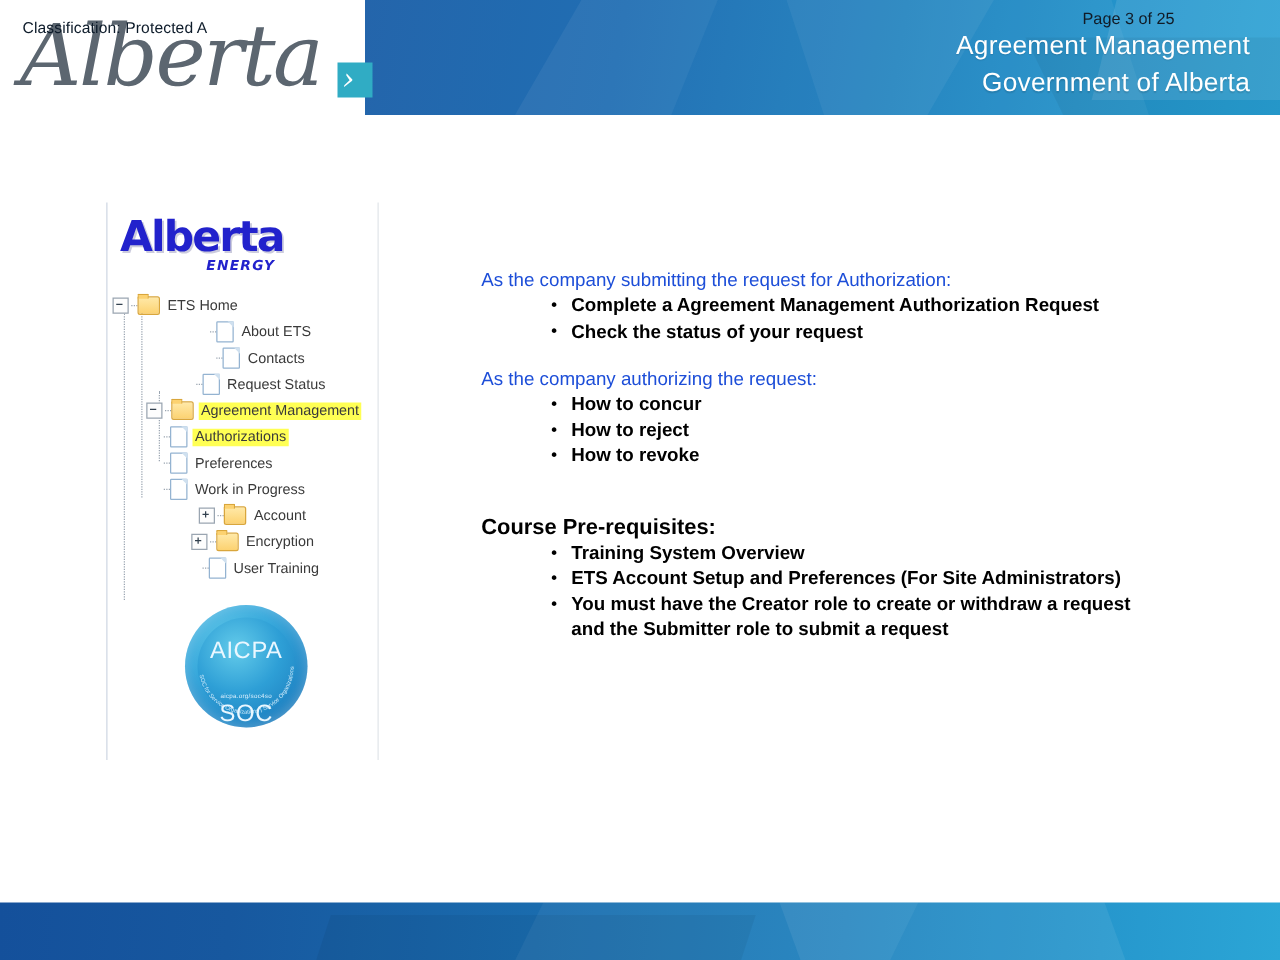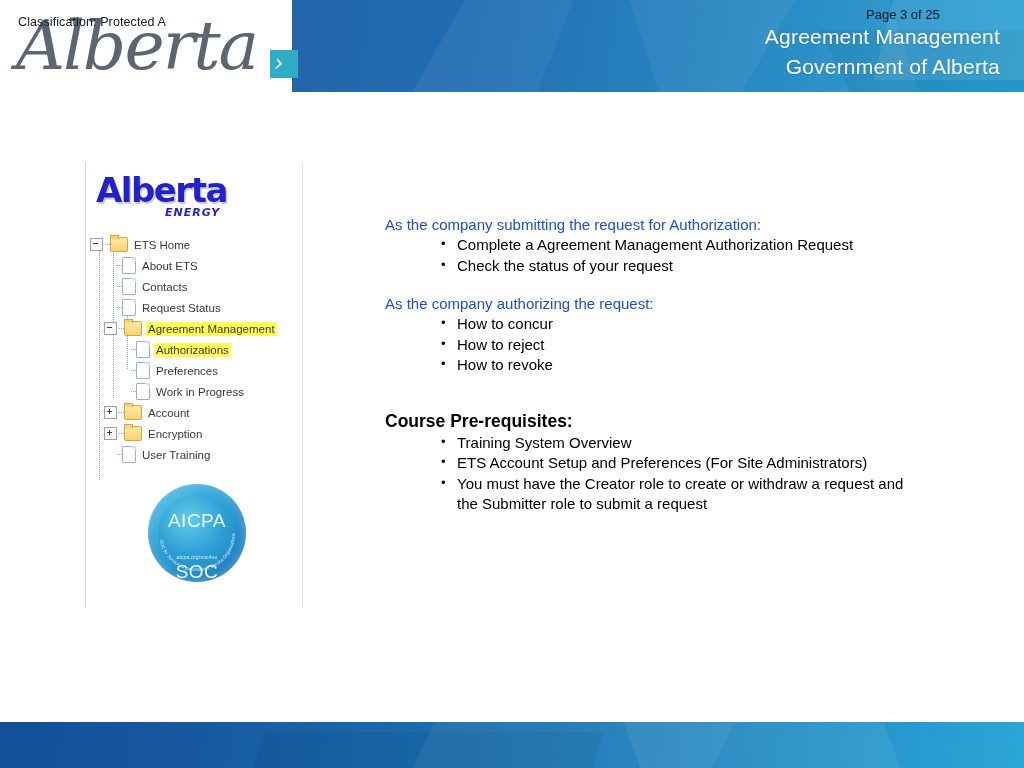--- a/index.html
+++ b/index.html
@@ -216,21 +216,21 @@
   .page::after {
     content: "";
     position: absolute;
     right: -1px; top: -1px;
     width: 0; height: 0;
     border-left: 5px solid transparent;
     border-top: 5px solid #cfe0ef;
   }
 
   
-  .ind-1 { padding-left: 14px; }
+  .ind-1 { padding-left: 14px; justify-content: center; }
   .ind-2 { padding-left: 28px; }
   .rail {
     position: absolute;
     width: 0;
     border-left: 1px dotted #9aa5b1;
   }
 
   
   #aicpa-badge {
     position: absolute;
@@ -290,20 +290,21 @@
     font-family: "Liberation Sans", sans-serif;
     font-size: 15px;
     color: #1d4ed8;
     line-height: 21px;
     margin: 0;
   }
   ul.bullets {
     list-style: none;
     margin: 0;
     padding: 0 0 0 56px;
+    font-weight: bold;
   }
   ul.bullets li {
     position: relative;
     font-family: "Liberation Sans", sans-serif;
     font-size: 15px;
     color: #000000;
     line-height: 20.5px;
     padding-left: 16px;
     margin: 0;
   }

